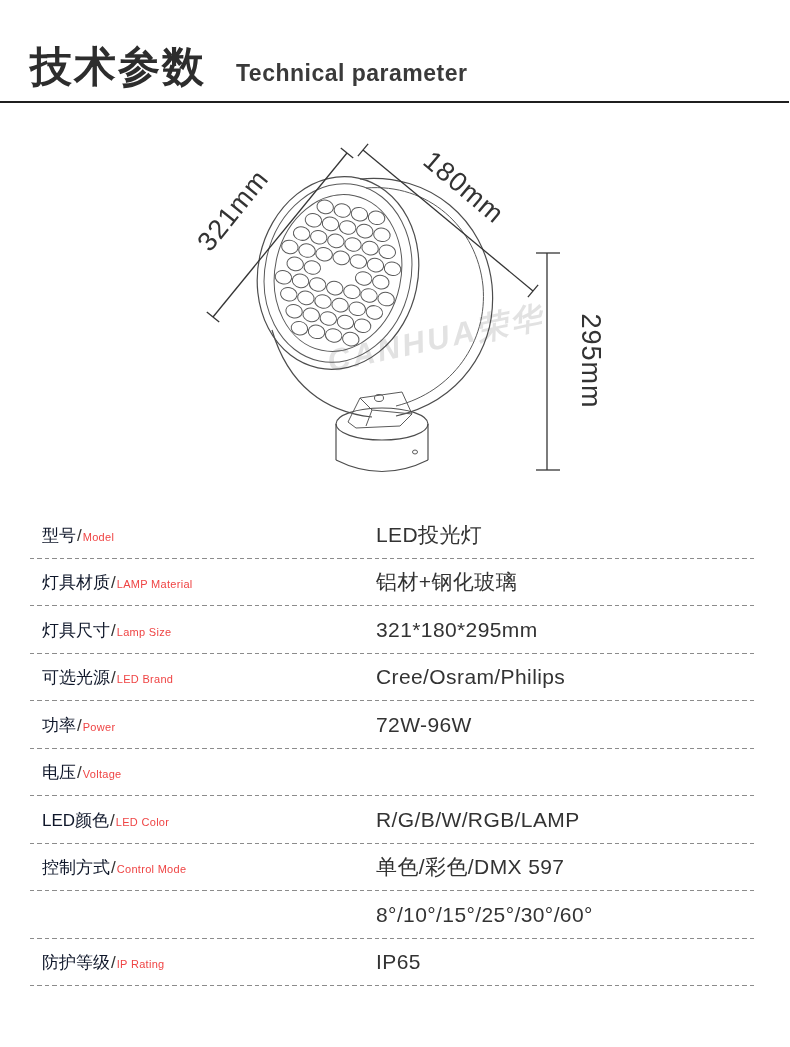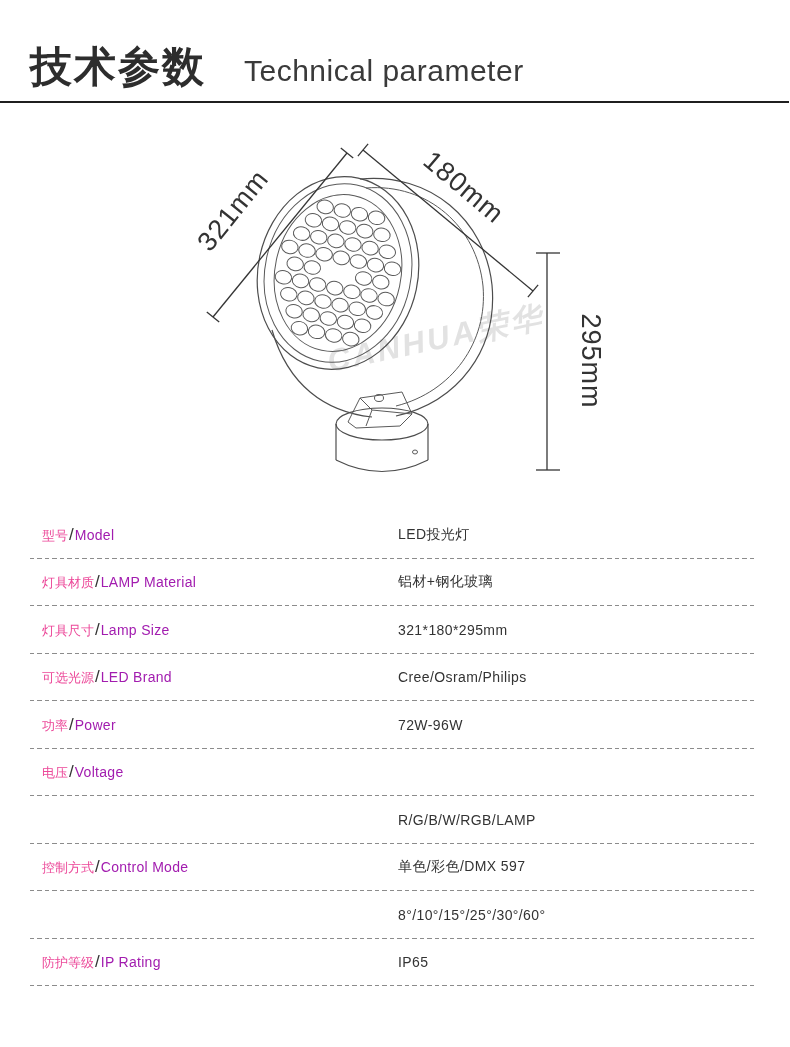--- a/index.html
+++ b/index.html
@@ -1,40 +1,40 @@
 <!DOCTYPE html>
 <html><head>
 <meta charset="utf-8">
 <style>
   html,body{margin:0;padding:0;background:#fff;}
   .page{position:relative;width:790px;height:1047px;background:#ffffff;overflow:hidden;
         font-family:"Liberation Sans","DejaVu Sans",sans-serif;color:#333;}
   
-  .header{position:absolute;left:30px;top:42px;display:flex;align-items:baseline;gap:38px;}
+  .header{position:absolute;left:30px;top:42px;display:flex;align-items:baseline;gap:30px;}
   .title-zh{font-size:42px;font-weight:600;color:#2d2d2d;letter-spacing:2px;line-height:1.2;}
-  .title-en{font-size:30px;font-weight:400;color:#3a3a3a;letter-spacing:0.5px;}
+  .title-en{font-size:23px;font-weight:700;color:#3a3a3a;letter-spacing:0.5px;}
   .header-rule{position:absolute;left:0;top:101px;width:789px;height:2px;background:#1f1f1f;}
   
   .figure{position:absolute;left:150px;top:130px;width:470px;height:370px;}
   .figure svg{display:block;width:100%;height:100%;}
   .lamp-stroke{stroke:#4d4d4d;stroke-width:1.2;fill:none;}
   .lamp-thin{stroke:#5a5a5a;stroke-width:1;fill:none;}
   .dim-stroke{stroke:#353535;stroke-width:1.3;fill:none;}
   .dim-text{fill:#333;font-size:27px;font-family:"Liberation Sans","DejaVu Sans",sans-serif;letter-spacing:1px;}
   .watermark-text{fill:#e2e2e2;font-size:31px;font-weight:700;font-style:italic;letter-spacing:3px;
         font-family:"Liberation Sans","DejaVu Sans",sans-serif;}
   
   .spec-table{position:absolute;left:30px;top:511px;width:727px;}
   .spec-row{position:relative;height:47.5px;}
   .spec-label{position:absolute;left:12px;top:50%;transform:translateY(-50%);white-space:nowrap;}
-  .spec-label .lzh{font-size:13px;color:#ec4899;}
+  .spec-label .lzh{font-size:17px;color:#0f172a;}
   .spec-label .sep{font-size:17px;color:#333;padding:0 1px;}
-  .spec-label .len{font-size:14px;color:#a21caf;letter-spacing:0.3px;}
-  .spec-value{position:absolute;left:368px;top:50%;transform:translateY(-50%);
-        font-size:14px;color:#333;letter-spacing:0.4px;white-space:nowrap;}
+  .spec-label .len{font-size:11px;color:#ef4444;letter-spacing:0.3px;}
+  .spec-value{position:absolute;left:346px;top:50%;transform:translateY(-50%);
+        font-size:21px;color:#333;letter-spacing:0.4px;white-space:nowrap;}
   .sep-line{position:absolute;left:0;right:0;bottom:0;height:1px;
         background-image:repeating-linear-gradient(90deg,#8c8c8c 0,#8c8c8c 4.5px,transparent 4.5px,transparent 7.5px);}
 </style>
 </head>
 <body>
 
 <div class="page">
 
   <div class="header">
     <span class="title-zh">技术参数</span>
@@ -186,20 +186,23 @@
     </div>
 
     <div class="spec-row">
       <div class="spec-label">
         <span class="lzh">电压</span><span class="sep">/</span><span class="len">Voltage</span>
       </div>
       <div class="sep-line"></div>
     </div>
 
     <div class="spec-row">
+      <div class="spec-label">
+        <span class="lzh">LED颜色</span><span class="sep">/</span><span class="len">LED Color</span>
+      </div>
       <div class="spec-value val">R/G/B/W/RGB/LAMP</div>
       <div class="sep-line"></div>
     </div>
 
     <div class="spec-row">
       <div class="spec-label">
         <span class="lzh">控制方式</span><span class="sep">/</span><span class="len">Control Mode</span>
       </div>
       <div class="spec-value val">单色/彩色/DMX 597</div>
       <div class="sep-line"></div>

